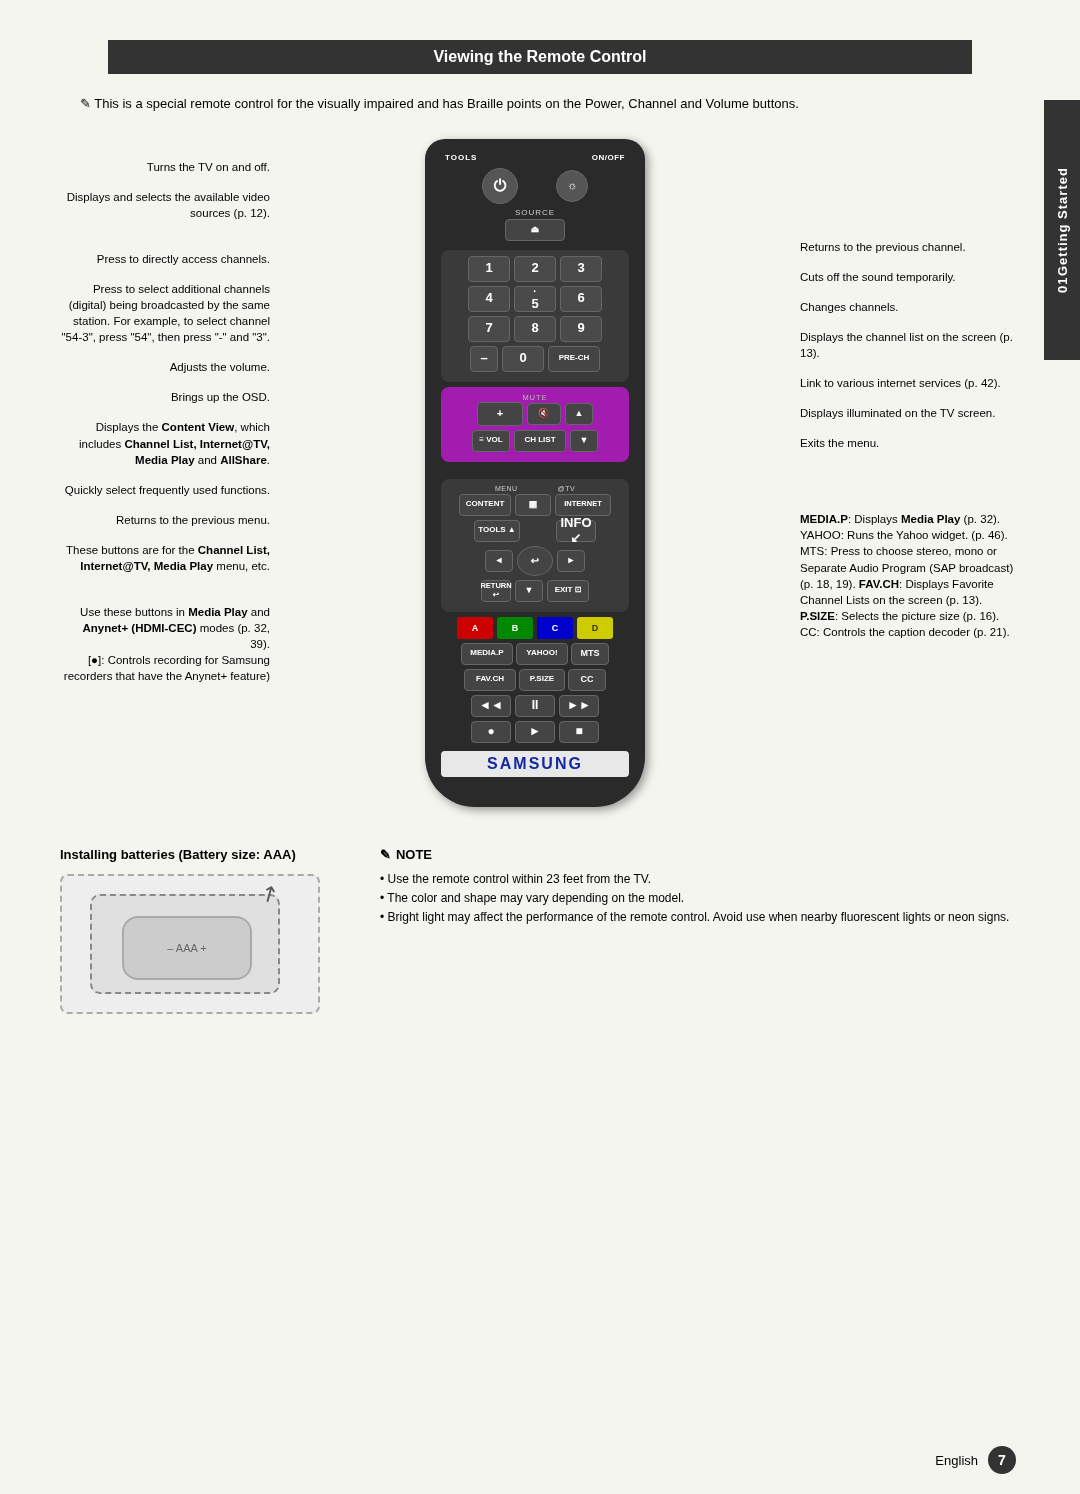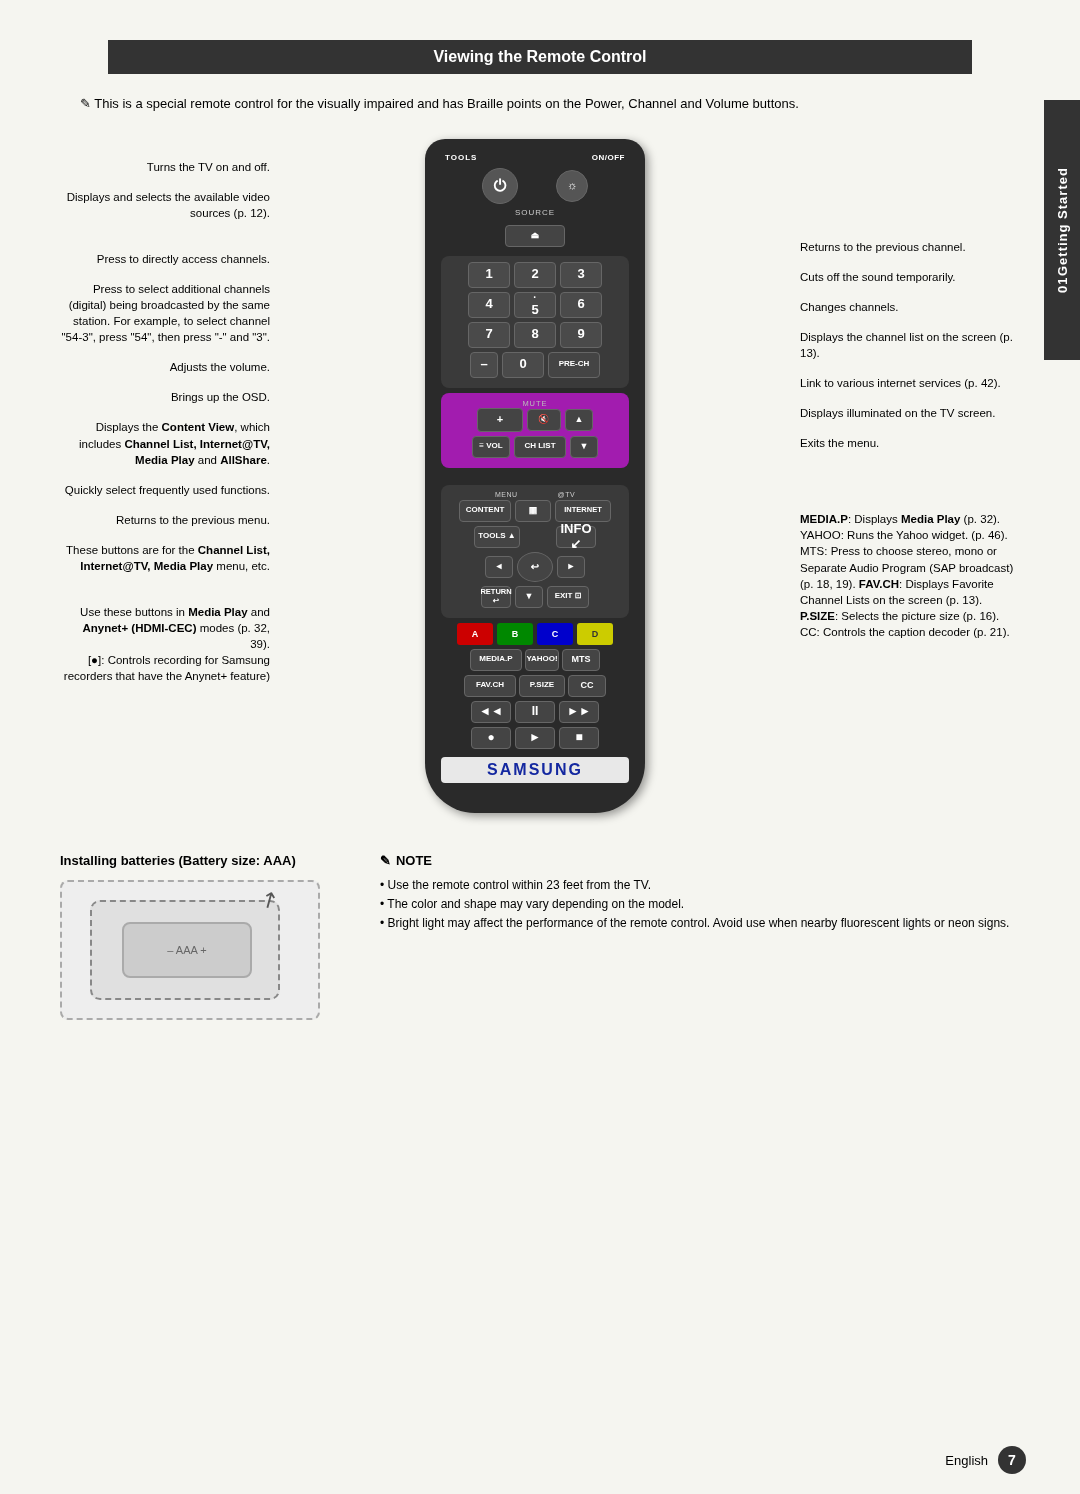--- a/index.html
+++ b/index.html
@@ -249,21 +249,21 @@
     .btn-d { background: #cccc00; color: #333; }
 
     .media-row {
       display: flex;
       justify-content: center;
       gap: 3px;
       margin-bottom: 4px;
     }
 
     .btn-mediap { width: 52px; height: 22px; font-size: 8px; }
-    .btn-yahoo { width: 34px; height: 22px; font-size: 9px; }
+    .btn-yahoo { width: 52px; height: 22px; font-size: 9px; }
     .btn-mts { width: 38px; height: 22px; font-size: 9px; }
 
     .btn-favch { width: 52px; height: 22px; font-size: 8px; }
     .btn-psize { width: 46px; height: 22px; font-size: 8px; }
     .btn-cc { width: 38px; height: 22px; font-size: 9px; }
 
     .playback-row {
       display: flex;
       justify-content: center;
       gap: 4px;
@@ -339,21 +339,21 @@
     }
 
     .note-list li::before {
       content: "• ";
     }
 
     
     .page-footer {
       position: absolute;
       bottom: 20px;
-      right: 54px;
+      right: 64px;
       display: flex;
       align-items: center;
       gap: 10px;
       font-size: 13px;
     }
 
     .page-number {
       background: #333;
       color: white;
       width: 28px;
@@ -427,21 +427,21 @@
         </div>
 
         <div class="remote-row">
           <button class="btn btn-power">⏻</button>
           <div style="width:30px"></div>
           <button class="btn btn-onoff">☼</button>
         </div>
 
         <div class="source-area">
           <div>
-            <div class="btn-label" style="color:#ccc;text-align:center;font-size:8px;letter-spacing:1px;margin-bottom:8px">SOURCE</div>
+            <div class="btn-label" style="color:#ccc;text-align:center;font-size:8px;letter-spacing:1px;margin-bottom:2px">SOURCE</div>
             <div class="remote-row">
               <button class="btn btn-source">⏏</button>
             </div>
           </div>
         </div>
 
         <div class="numbers-section">
           <div class="remote-row">
             <button class="btn btn-num">1</button>
             <button class="btn btn-num">2</button>
@@ -559,21 +559,21 @@
   <div class="bottom-section">
 
     <div class="batteries-section">
       <div class="batteries-title">Installing batteries (Battery size: AAA)</div>
       <div class="battery-diagram">
 
         <div style="position:relative;width:220px;height:120px;">
 
           <div style="position:absolute;top:10px;left:10px;width:190px;height:100px;border:2px dashed #888;border-radius:10px;background:#e0e0e0;">
 
-            <div style="position:absolute;top:20px;left:30px;width:130px;height:56px;border:2px solid #aaa;border-radius:8px;background:#ccc;display:flex;align-items:center;justify-content:center;">
+            <div style="position:absolute;top:20px;left:30px;width:130px;height:64px;border:2px solid #aaa;border-radius:16px;background:#ccc;display:flex;align-items:center;justify-content:center;">
               <span style="font-size:11px;color:#666">– AAA +</span>
             </div>
 
             <div style="position:absolute;top:-15px;right:0px;font-size:22px;color:#555;transform:rotate(-30deg);">↗</div>
           </div>
         </div>
       </div>
     </div>
 
     <div class="note-section">

